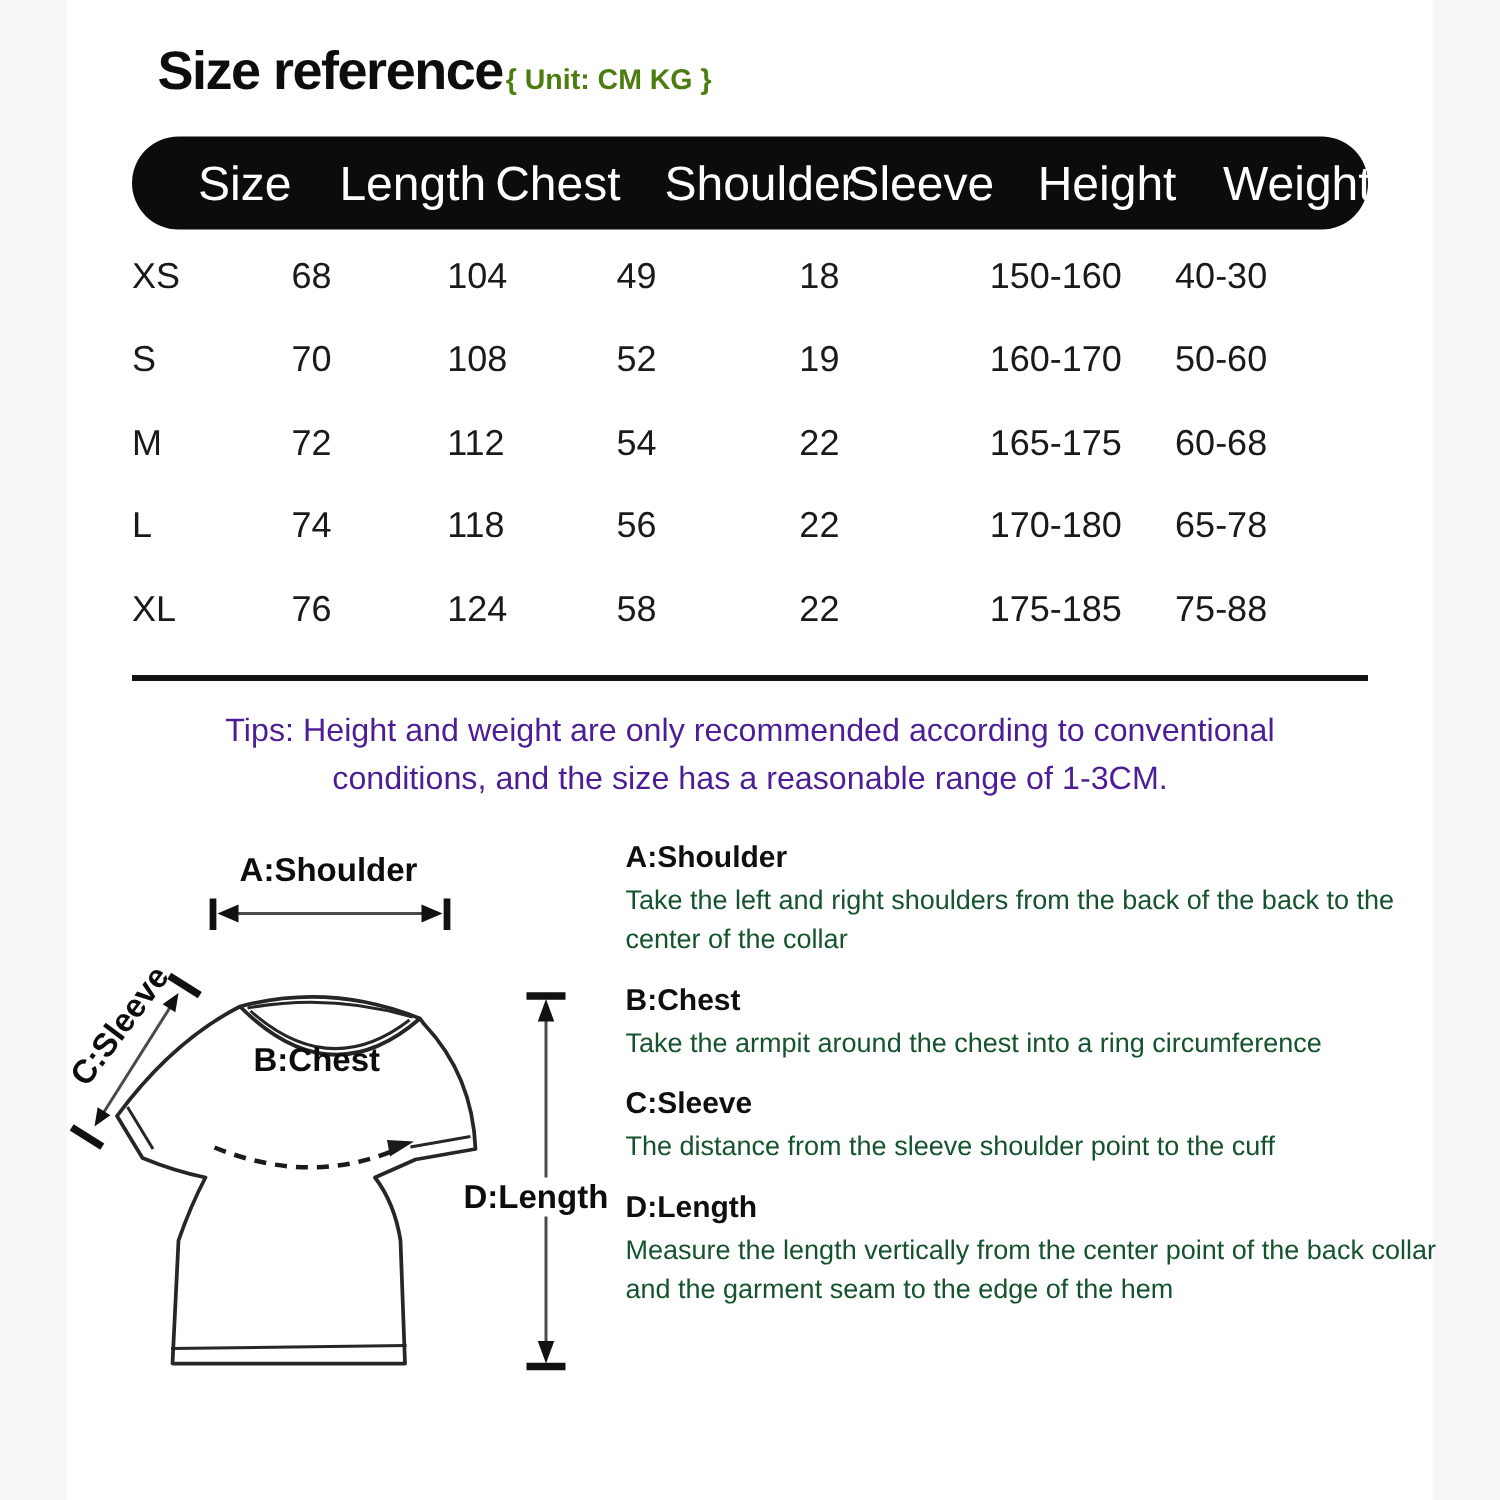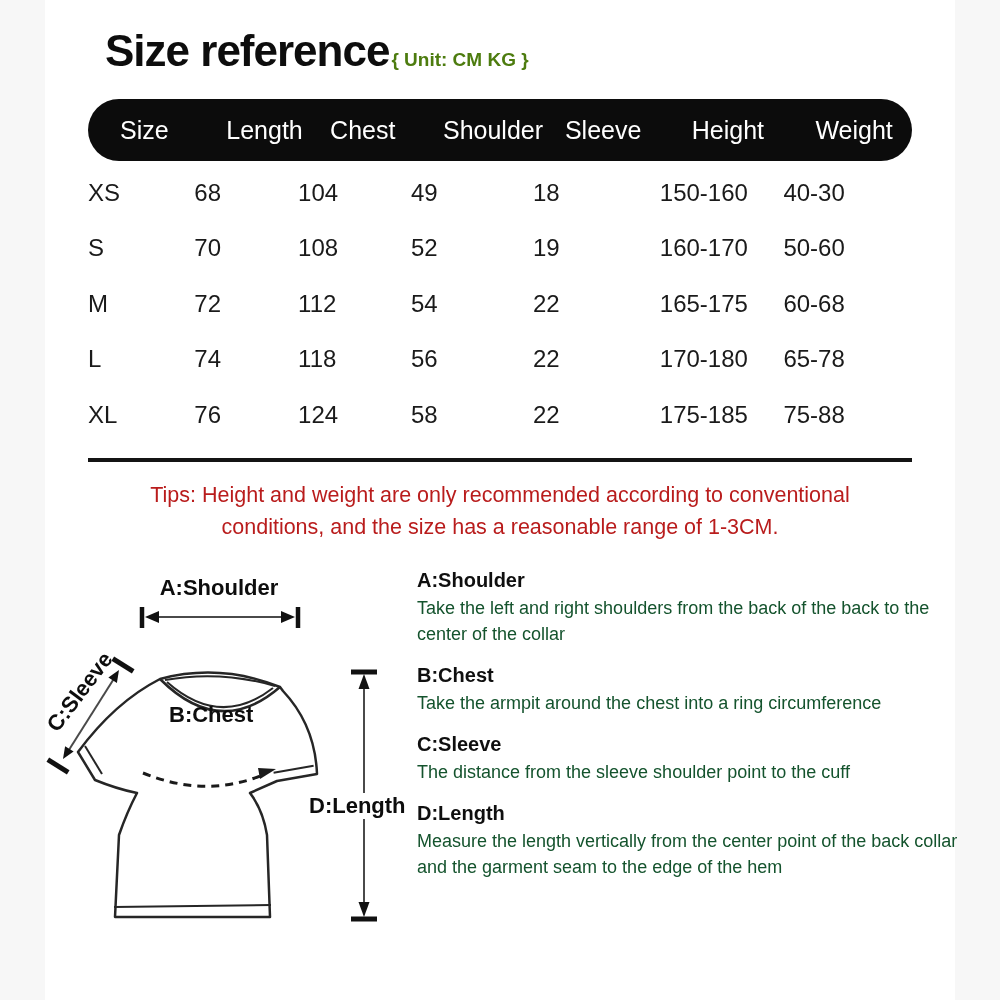--- a/index.html
+++ b/index.html
@@ -7,40 +7,40 @@
     width:1000px;height:1000px;position:relative;background:#ffffff;
     font-family:"Liberation Sans", sans-serif;color:#161616;overflow:hidden;
   }
   .side-strip{position:absolute;top:0;width:45px;height:1000px;background:#f7f7f7;}
   .side-strip.left{left:0;}
   .side-strip.right{right:0;}
   .content{position:absolute;left:45px;top:0;width:910px;height:1000px;background:#ffffff;}
 
   
   .title-row{padding:26px 0 0 60px;white-space:nowrap;}
-  .page-title{font-size:44px;font-weight:bold;letter-spacing:-1px;color:#0d0d0d;display:inline-block;vertical-align:baseline;}
+  .page-title{font-size:36px;font-weight:bold;letter-spacing:-1px;color:#0d0d0d;display:inline-block;vertical-align:baseline;}
   .unit-note{font-size:19px;font-weight:700;color:#4d7c0f;display:inline-block;vertical-align:baseline;margin-left:2px;}
 
   
   .size-table{width:824px;margin:23px auto 0 auto;}
   .thead{
     display:grid;grid-template-columns:12.9% 12.6% 13.7% 14.8% 15.4% 15.0% 15.6%;
     height:62px;border-radius:31px;align-items:center;
   }
-  .thead .th{color:#fff;font-size:25px;text-align:left;padding-left:32px;}
+  .thead .th{color:#fff;font-size:32px;text-align:right;padding-left:32px;}
   .tbody{margin-top:4px;}
   .trow{
     display:grid;grid-template-columns:12.9% 12.6% 13.7% 14.8% 15.4% 15.0% 15.6%;
     height:55.5px;align-items:center;
   }
   .trow .td{font-size:24px;text-align:left;color:#1a1a1a;}
   .table-divider{border-bottom:4px solid #141414;margin-top:15px;}
 
   
-  .tips{margin-top:17px;text-align:center;font-size:21.5px;line-height:32px;color:#b91c1c;}
+  .tips{margin-top:17px;text-align:center;font-size:21.5px;line-height:32px;color:#4c1d95;}
 
   
   .measure-section{position:relative;margin-top:24px;height:392px;}
   .diagram{position:absolute;left:0;top:0;width:390px;height:392px;}
   .diagram svg{position:absolute;left:0;top:0;}
   .diagram-label{position:absolute;font-weight:bold;color:#0d0d0d;font-size:22px;z-index:2;white-space:nowrap;}
   .label-shoulder{left:94px;top:8px;width:160px;text-align:center;}
   .label-sleeve{left:-30px;top:112px;width:130px;text-align:center;transform:rotate(-53deg);}
   .label-chest{left:124px;top:135px;}
   .label-length{left:262px;top:226px;background:#ffffff;padding:0 2px;}

